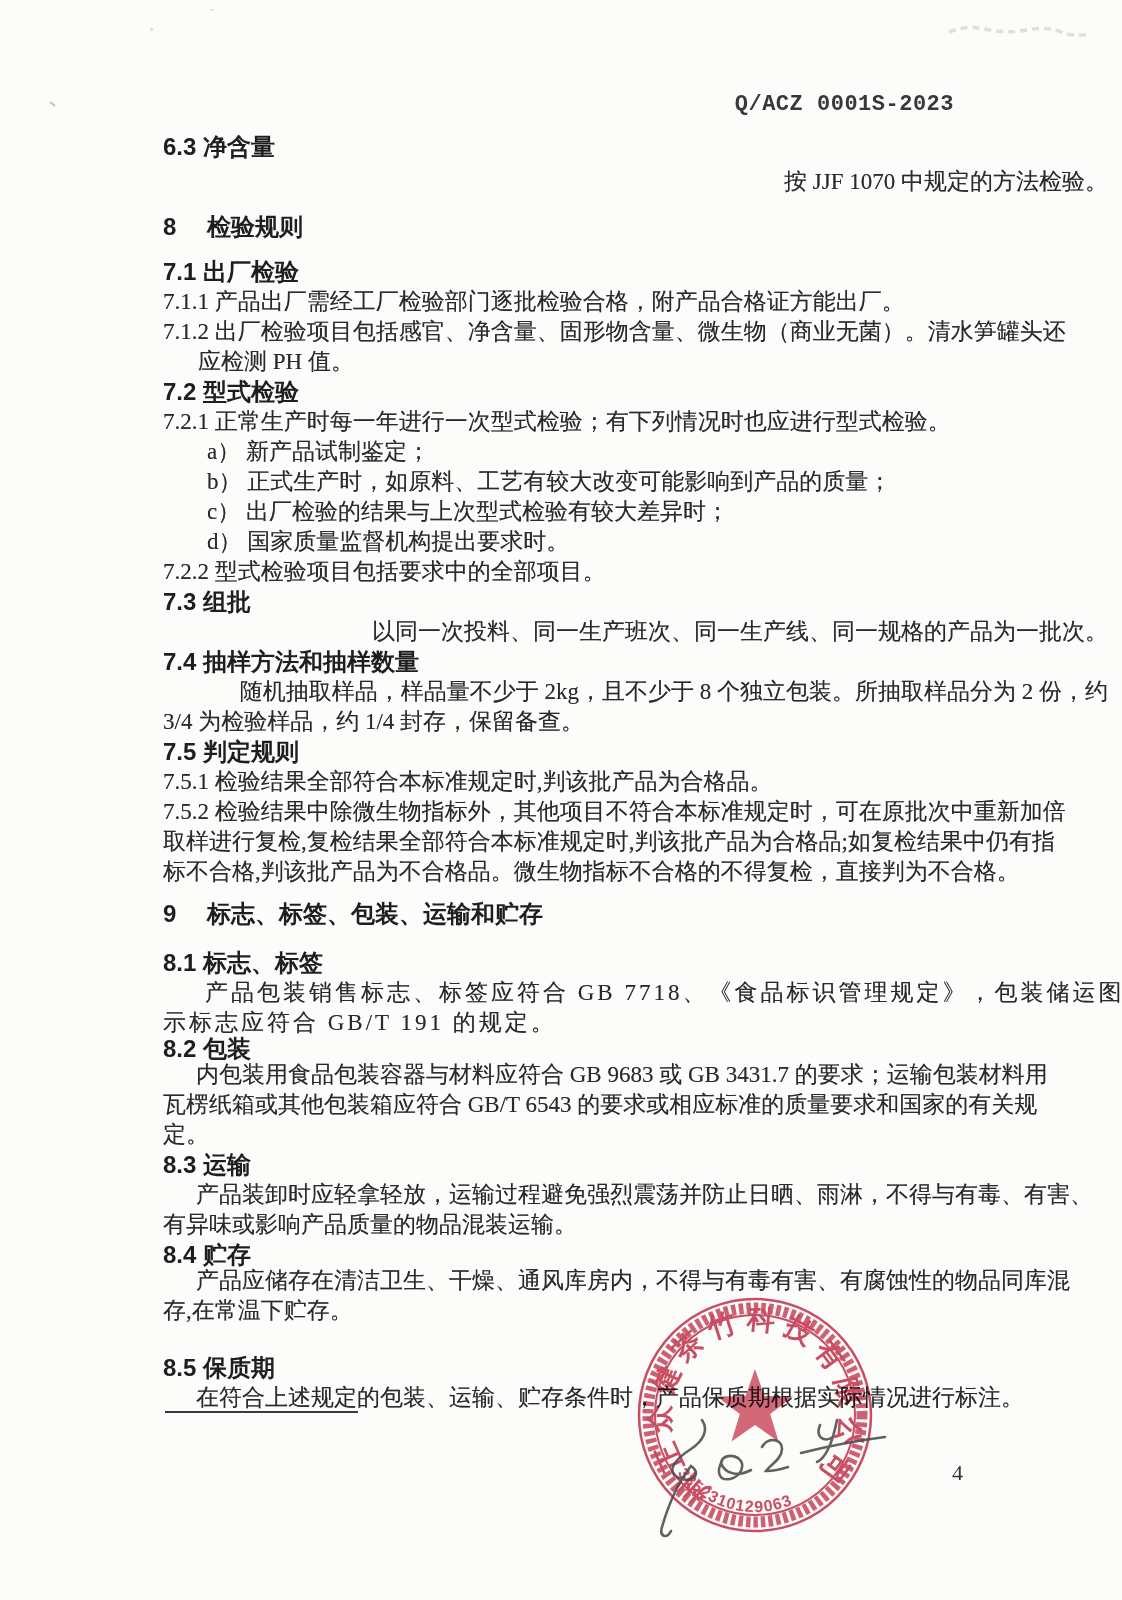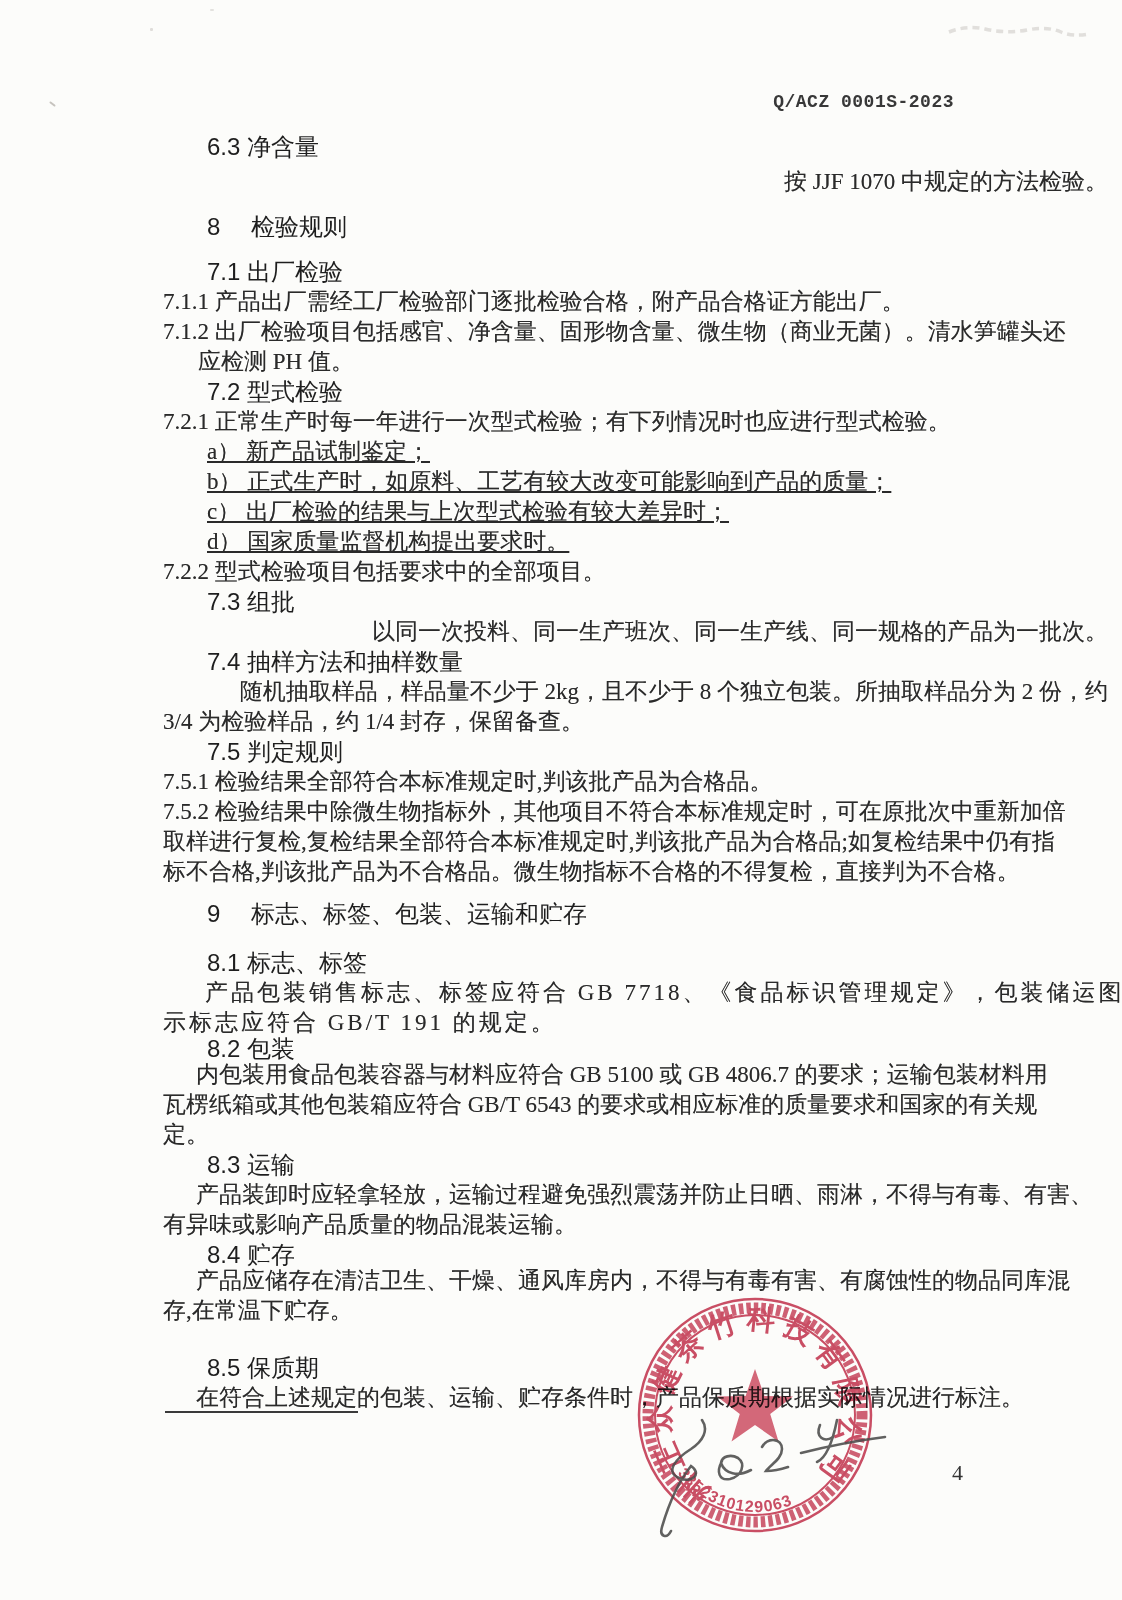--- a/index.html
+++ b/index.html
@@ -5,30 +5,30 @@
   html,body{margin:0;padding:0;background:#e9e7e3;}
   .page{
     position:relative; width:1122px; height:1600px; overflow:hidden;
     background:#fcfcfa;
     font-family:"Liberation Serif", serif;
     color:#2a2a2a;
   }
   .hdr{
     position:absolute; top:92px; right:168px;
     font-family:"Liberation Mono", monospace;
-    font-size:18px; font-weight:600; letter-spacing:.5px; color:#383838;
+    font-size:22px; font-weight:600; letter-spacing:.5px; color:#383838;
   }
   .doc{position:absolute; left:163px; top:132px; width:945px;}
   .ln{height:30px; line-height:30px; font-size:23px; white-space:nowrap;
       text-shadow:0 0 .5px rgba(40,40,40,.45);}
-  .h1,.h2{font-family:"Liberation Sans", sans-serif; font-weight:400;
-      font-size:24px; color:#1e1e1e; text-shadow:none;margin-left:44px;}
+  .h1,.h2{font-family:"Liberation Sans", sans-serif; font-weight:700;
+      font-size:24px; color:#1e1e1e; text-shadow:none;}
   .ind{padding-left:42px;text-align:right;}
   .ind-sm{padding-left:33px;}
-  .list{padding-left:44px;text-decoration:underline;}
+  .list{padding-left:44px;}
   .cind{padding-left:35px;}
   .sp{letter-spacing:3px;}
   .mt5{margin-top:5px;} .mt12{margin-top:12px;} .mt15{margin-top:15px;}
   .mt19{margin-top:19px;} .mt27{margin-top:27px;} .mtn4{margin-top:-4px;}
   .footrule{
     position:absolute; left:165px; top:1411px; width:193px; height:0;
     border-top:2px solid #3a3a3a;
   }
   .pageno{
     position:absolute; left:952px; top:1460px;
@@ -78,21 +78,21 @@
     <div class="ln h2">7.5 判定规则</div>
     <div class="ln">7.5.1 检验结果全部符合本标准规定时,判该批产品为合格品。</div>
     <div class="ln">7.5.2 检验结果中除微生物指标外，其他项目不符合本标准规定时，可在原批次中重新加倍</div>
     <div class="ln">取样进行复检,复检结果全部符合本标准规定时,判该批产品为合格品;如复检结果中仍有指</div>
     <div class="ln">标不合格,判该批产品为不合格品。微生物指标不合格的不得复检，直接判为不合格。</div>
     <div class="ln h1 mt12">9　 标志、标签、包装、运输和贮存</div>
     <div class="ln h2 mt19">8.1 标志、标签</div>
     <div class="ln ind sp">产品包装销售标志、标签应符合 GB 7718、《食品标识管理规定》，包装储运图</div>
     <div class="ln sp">示标志应符合 GB/T 191 的规定。</div>
     <div class="ln h2 mtn4">8.2 包装</div>
-    <div class="ln ind-sm mtn4">内包装用食品包装容器与材料应符合 GB 5100 或 GB 4806.7 的要求；运输包装材料用</div>
+    <div class="ln ind-sm mtn4">内包装用食品包装容器与材料应符合 GB 9683 或 GB 3431.7 的要求；运输包装材料用</div>
     <div class="ln">瓦楞纸箱或其他包装箱应符合 GB/T 6543 的要求或相应标准的质量要求和国家的有关规</div>
     <div class="ln">定。</div>
     <div class="ln h2">8.3 运输</div>
     <div class="ln ind-sm">产品装卸时应轻拿轻放，运输过程避免强烈震荡并防止日晒、雨淋，不得与有毒、有害、</div>
     <div class="ln">有异味或影响产品质量的物品混装运输。</div>
     <div class="ln h2">8.4 贮存</div>
     <div class="ln ind-sm mtn4">产品应储存在清洁卫生、干燥、通风库房内，不得与有毒有害、有腐蚀性的物品同库混</div>
     <div class="ln">存,在常温下贮存。</div>
     <div class="ln h2 mt27">8.5 保质期</div>
     <div class="ln ind-sm">在符合上述规定的包装、运输、贮存条件时，产品保质期根据实际情况进行标注。</div>

